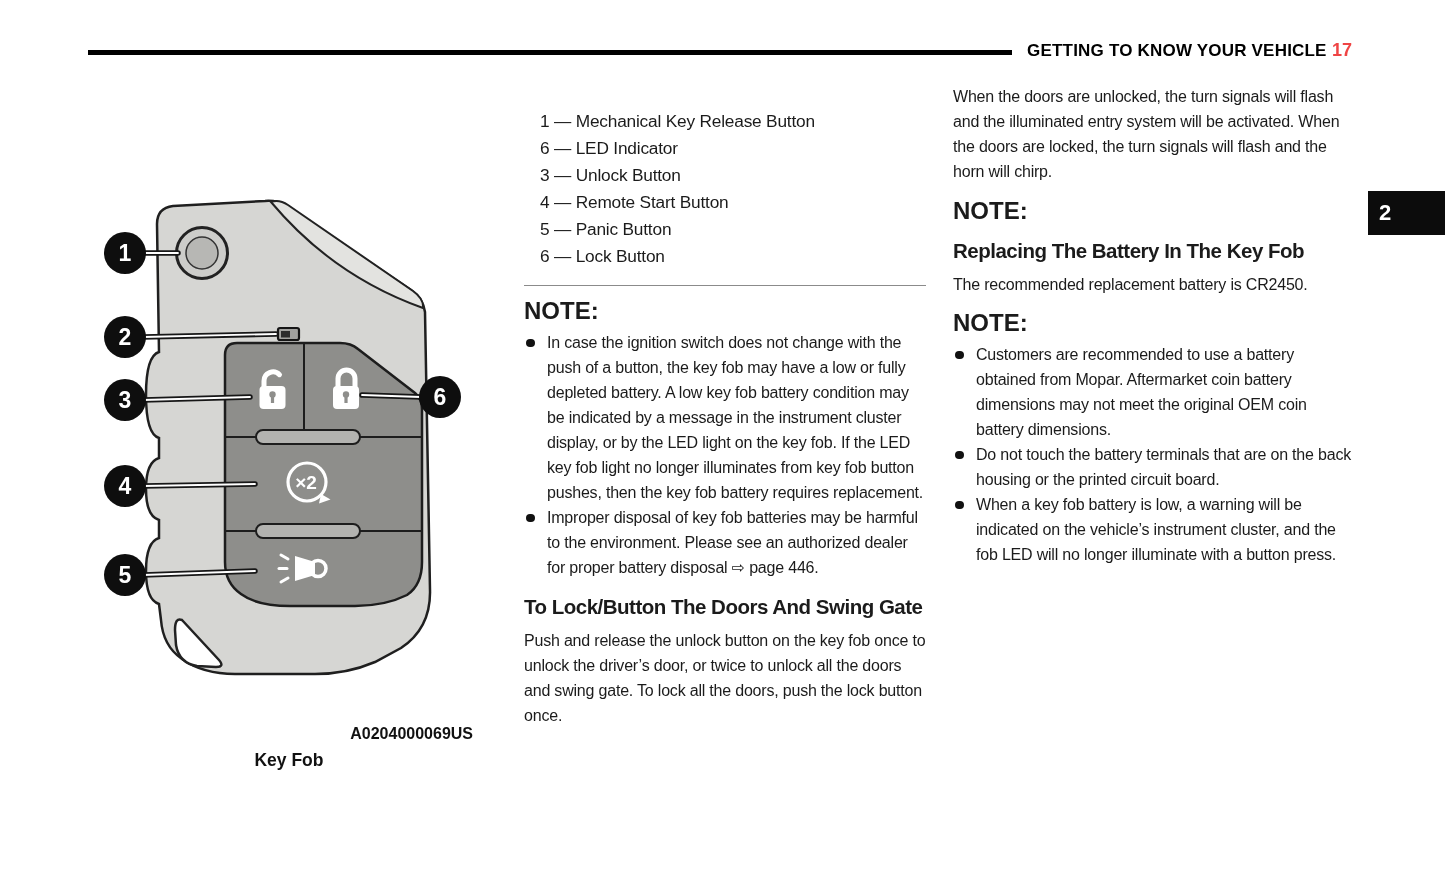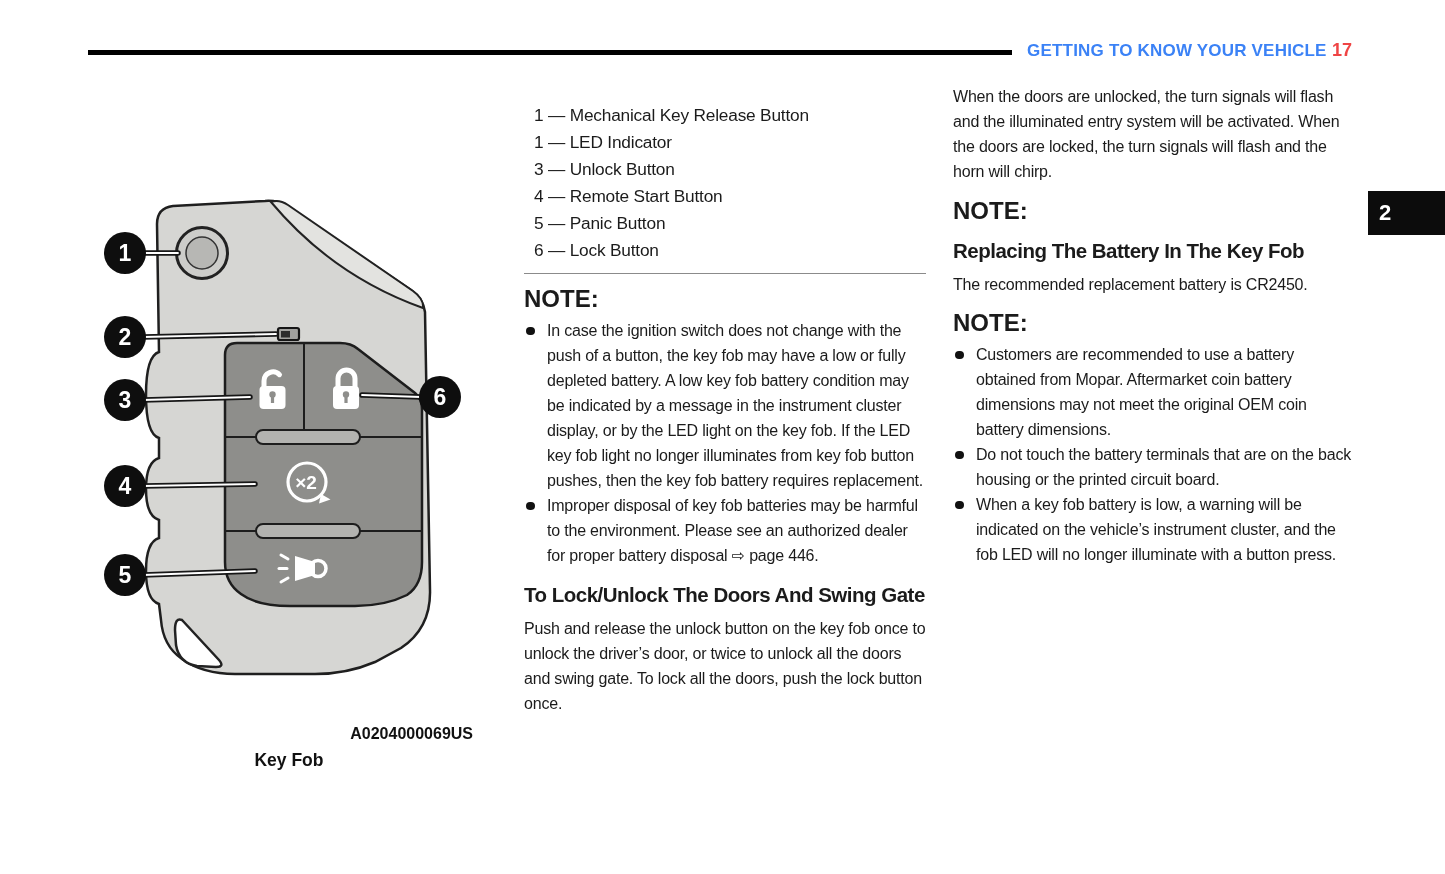--- a/index.html
+++ b/index.html
@@ -2,32 +2,32 @@
 <html><head>
 <meta charset="utf-8">
 <style>
   html,body{margin:0;padding:0;}
   body{background:#fff;}
   .page{position:relative;width:1445px;height:874px;background:#ffffff;overflow:hidden;
         font-family:"Liberation Sans","DejaVu Sans",sans-serif;color:#1b1b1b;}
   
   .header-rule{position:absolute;left:88px;top:50px;width:924px;height:5px;background:#000;}
   .header-title{position:absolute;left:1027px;top:41px;font-size:17px;font-weight:bold;
-                color:#3b82f6;letter-spacing:0.2px;}
+                color:#000000;letter-spacing:0.2px;}
   .header-page-number{position:absolute;left:1332px;top:40px;font-size:18px;font-weight:bold;color:#ef4444;}
   
   .chapter-tab{position:absolute;left:1368px;top:191px;width:77px;height:44px;background:#0c0c0c;
                color:#fff;font-size:22px;font-weight:bold;line-height:44px;}
   .chapter-tab span{padding-left:11px;}
   
   .col{position:absolute;width:402px;}
   .col-mid{left:524px;top:92px;}
   .col-right{left:953px;top:84px;}
   .col p,.col li{font-size:16px;line-height:25px;letter-spacing:-0.2px;margin:0;}
-  .legend{list-style:none;margin:10px;padding:0;}
+  .legend{list-style:none;margin:16px;padding:0;}
   .legend li{font-size:17.3px;line-height:26.9px;letter-spacing:-0.2px;}
   .divider{border-top:1.5px solid #8b8b8b;margin-top:2px;}
   .note-label{font-size:24px;font-weight:bold;margin-top:13px;line-height:24px;}
   .bullets{list-style:none;margin:7px 0 0 0;padding:0;}
   .bullets li{position:relative;padding-left:23px;}
   .bullets li + li{}
   .bullets li::before{content:"";position:absolute;left:2px;top:8.5px;width:8.5px;height:8.5px;
                       border-radius:50%;background:#111;}
   h2.sect{font-size:20.5px;font-weight:bold;letter-spacing:-0.5px;margin:14px 0 0 0;line-height:26px;}
   .after-head{margin-top:8px !important;}
@@ -154,33 +154,33 @@
         <text class="callout-num" x="355" y="215" text-anchor="middle">6</text>
       </g>
     </svg>
     <div class="fig-code">A0204000069US</div>
     <figcaption class="fig-caption">Key Fob</figcaption>
   </div>
 
   <section class="col col-mid">
     <ol class="legend">
       <li>1 — Mechanical Key Release Button</li>
-      <li>1 — LED Indicator</li>
+      <li>6 — LED Indicator</li>
       <li>3 — Unlock Button</li>
       <li>4 — Remote Start Button</li>
       <li>5 — Panic Button</li>
       <li>6 — Lock Button</li>
     </ol>
     <div class="divider"></div>
     <div class="note-label">NOTE:</div>
     <ul class="bullets">
       <li>In case the ignition switch does not change with the push of a button, the key fob may have a low or fully depleted battery. A low key fob battery condition may be indicated by a message in the instrument cluster display, or by the LED light on the key fob. If the LED key fob light no longer illuminates from key fob button pushes, then the key fob battery requires replacement.</li>
       <li>Improper disposal of key fob batteries may be harmful to the environment. Please see an authorized dealer for proper battery disposal ⇨ page 446.</li>
     </ul>
-    <h2 class="sect">To Lock/Unlock The Doors And Swing Gate</h2>
+    <h2 class="sect">To Lock/Button The Doors And Swing Gate</h2>
     <p class="after-head">Push and release the unlock button on the key fob once to unlock the driver’s door, or twice to unlock all the doors and swing gate. To lock all the doors, push the lock button once.</p>
   </section>
 
   <section class="col col-right">
     <p class="para1">When the doors are unlocked, the turn signals will flash and the illuminated entry system will be activated. When the doors are locked, the turn signals will flash and the horn will chirp.</p>
     <div class="note-label" style="margin-top:15px;">NOTE:</div>
     <h2 class="sect" style="margin-top:15px;">Replacing The Battery In The Key Fob</h2>
     <p class="after-head">The recommended replacement battery is CR2450.</p>
     <div class="note-label" style="margin-top:14px;">NOTE:</div>
     <ul class="bullets">

